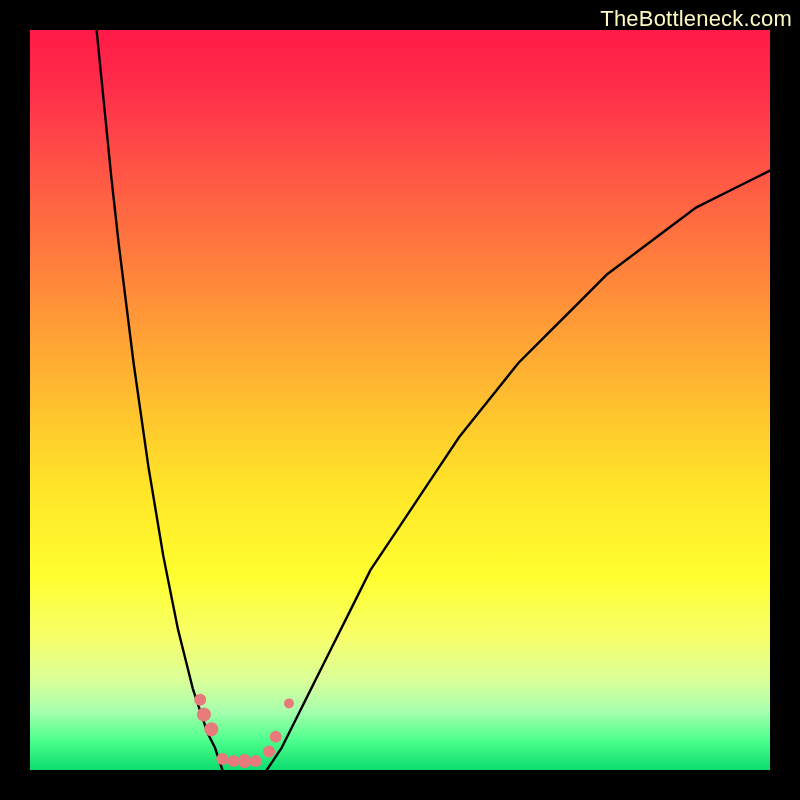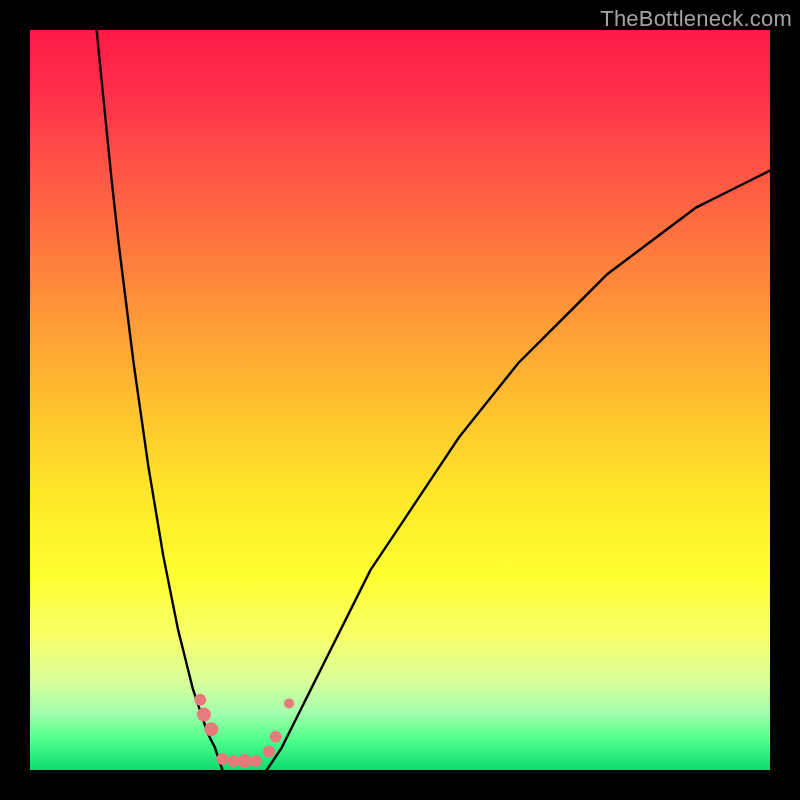--- a/index.html
+++ b/index.html
@@ -14,21 +14,21 @@
   .frame {
     width: 800px;
     height: 800px;
     background: #000;
     position: relative;
   }
   .watermark {
     position: absolute;
     top: 6px;
     right: 8px;
-    color: #a3a3a3;
+    color: #fef9c3;
     font-size: 22px;
     font-weight: 500;
     letter-spacing: 0.2px;
     z-index: 50;
   }
   .plot-area {
     position: absolute;
     left: 30px;
     top: 30px;
     width: 740px;

